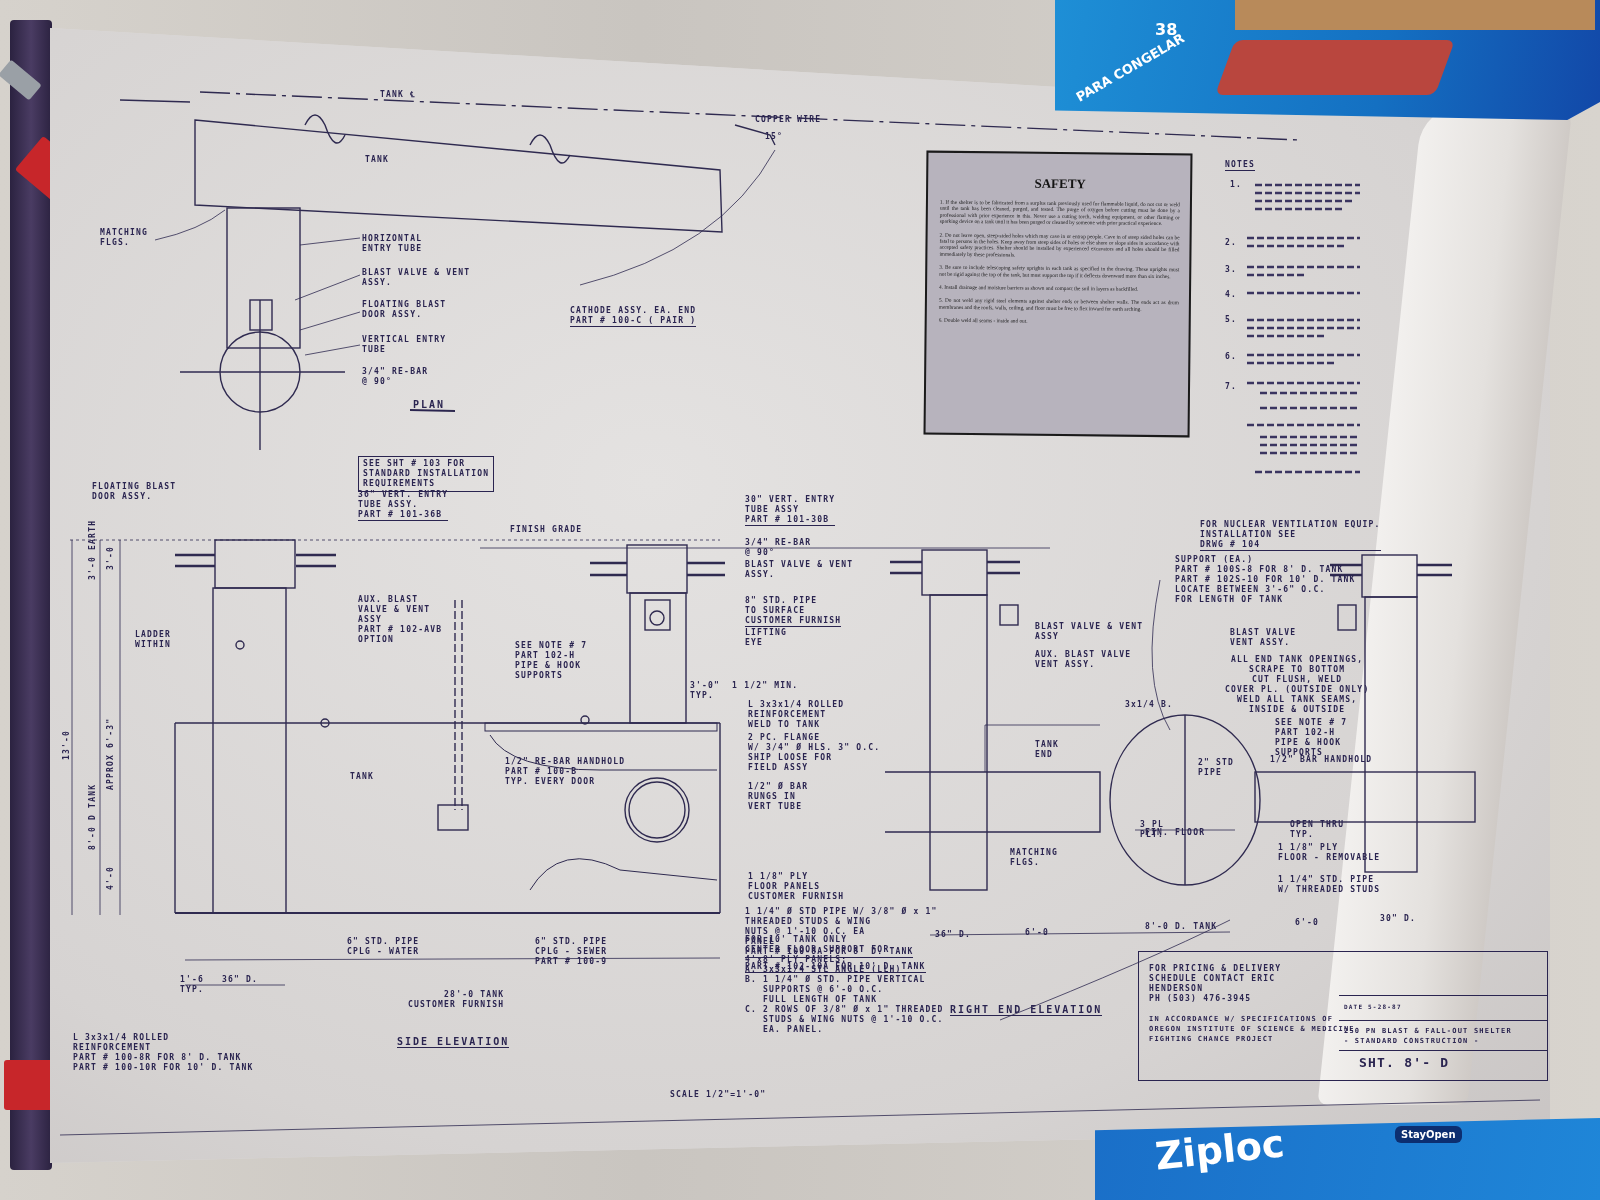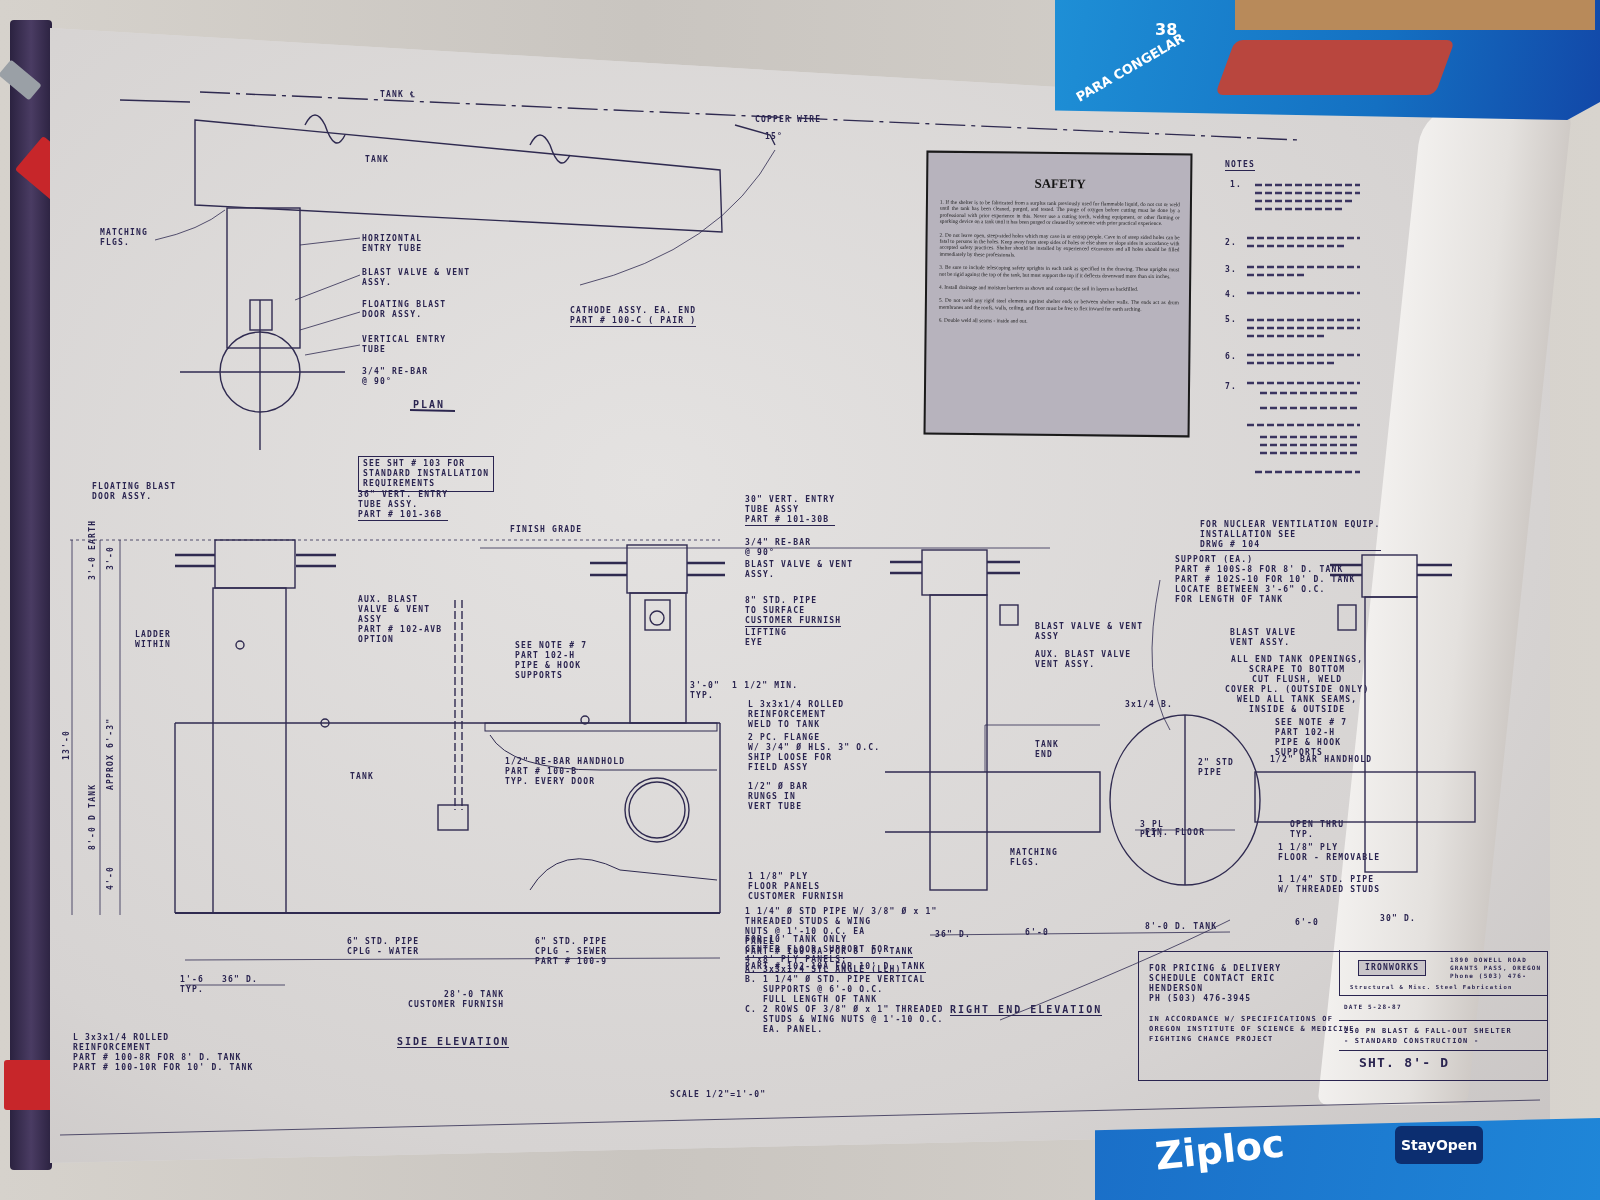--- a/index.html
+++ b/index.html
@@ -40,21 +40,21 @@
 <div class="curl"></div>
 
 <div class="box-top">
   <div class="cardboard"></div>
   <div class="meat"></div>
   <span class="brand" style="left:14px;top:60px;font-size:13px;transform:rotate(-30deg);">PARA CONGELAR</span>
   <span class="brand" style="left:100px;top:20px;font-size:16px;">38</span>
 </div>
 <div class="box-bot">
   <span class="brand" style="left:60px;top:10px;font-size:38px;transform:rotate(-6deg);">Ziploc</span>
-  <span class="brand" style="left:300px;top:8px;font-size:14px;background:#0c2e70;padding:11px 6px;border-radius:6px;">StayOpen</span>
+  <span class="brand" style="left:300px;top:8px;font-size:10px;background:#0c2e70;padding:3px 6px;border-radius:6px;">StayOpen</span>
 </div>
 
 <svg class="draw" width="1600" height="1200">
   <g stroke="#2f2a50" stroke-width="1.4" fill="none">
 
     <line x1="120" y1="100" x2="190" y2="102"></line>
     <line x1="200" y1="92" x2="1300" y2="140" stroke-dasharray="30 6 4 6"></line>
     <path d="M195 120 L720 170 L722 232 L195 205 Z"></path>
     <path d="M305 125 q10 -20 20 0 q10 30 20 10"></path>
     <path d="M530 145 q10 -20 20 0 q10 30 20 10"></path>
@@ -349,27 +349,20 @@
 </div>
 
 <div class="tblock">
   <span class="t" style="left:10px;top:12px;">FOR PRICING &amp; DELIVERY
 SCHEDULE CONTACT ERIC
 HENDERSON
 PH (503) 476-3945</span>
   <span class="t" style="left:10px;top:62px;font-size:7px;">IN ACCORDANCE W/ SPECIFICATIONS OF
 OREGON INSTITUTE OF SCIENCE &amp; MEDICINE
 FIGHTING CHANCE PROJECT</span>
-  <div class="tb-logo">
-    <span class="t" style="left:18px;top:10px;border:1.5px solid #2a2450;padding:2px 6px;background:#c9c5c9;">IRONWORKS</span>
-    <span class="t" style="left:10px;top:32px;font-size:5.5px;">Structural &amp; Misc. Steel Fabrication</span>
-    <span class="t" style="left:110px;top:6px;font-size:6px;line-height:8px;">1890 DOWELL ROAD
-GRANTS PASS, OREGON
-Phone (503) 476-</span>
-  </div>
   <div class="tb-row" style="left:200px;top:43px;width:208px;"></div>
   <span class="t" style="left:205px;top:50px;font-size:6px;">DATE 5-28-87</span>
   <div class="tb-row" style="left:200px;top:68px;width:208px;"></div>
   <span class="t" style="left:205px;top:74px;font-size:7px;">250 PN BLAST &amp; FALL-OUT SHELTER
 - STANDARD CONSTRUCTION -</span>
   <div class="tb-row" style="left:200px;top:98px;width:208px;"></div>
   <span class="t" style="left:220px;top:106px;font-size:13px;">SHT. 8'- D</span>
 </div>
 
 </body></html>

